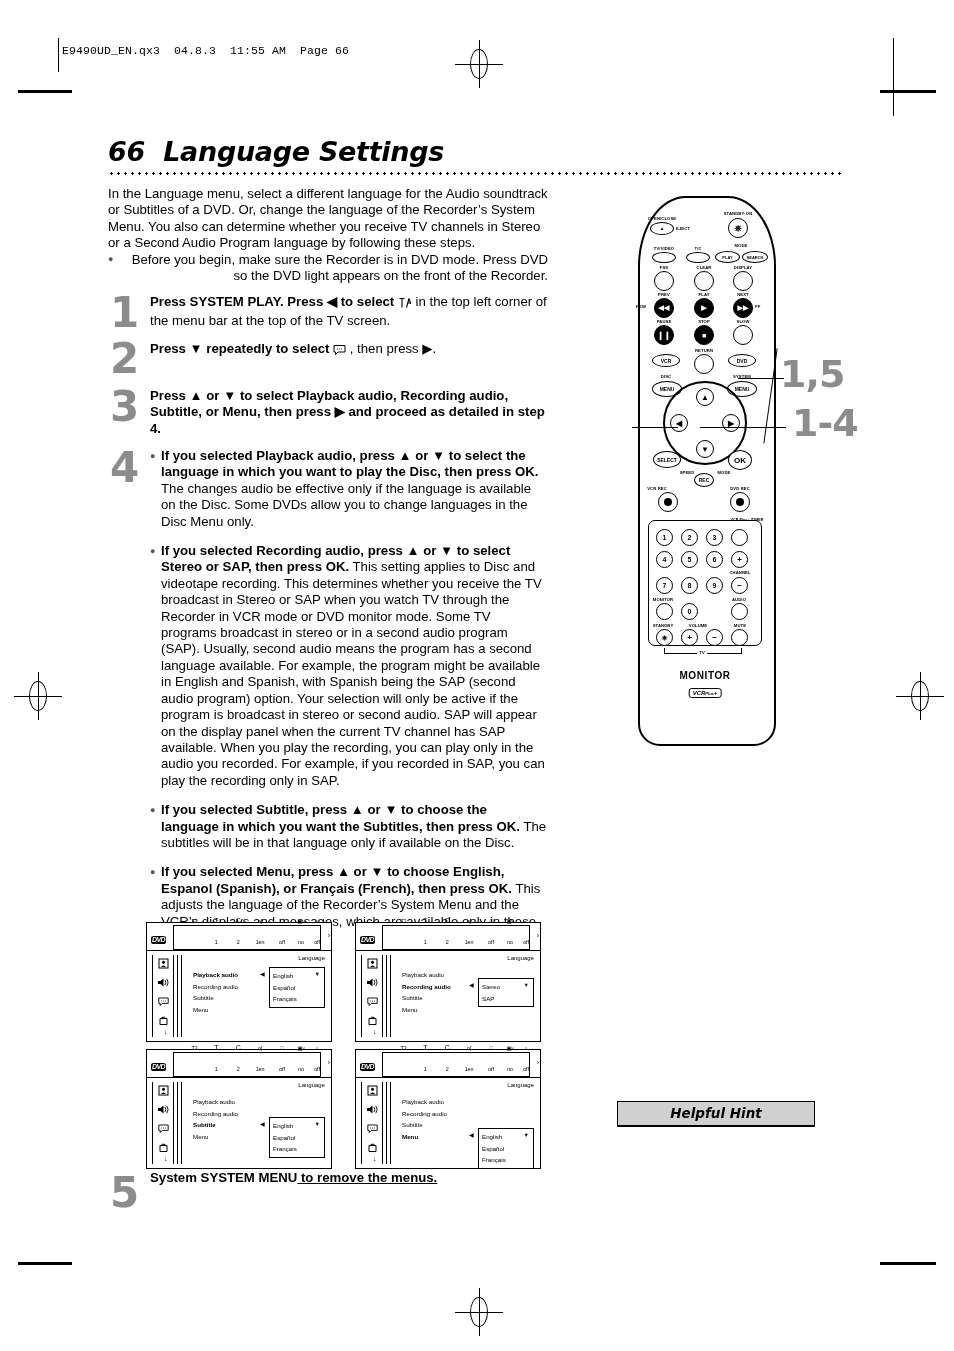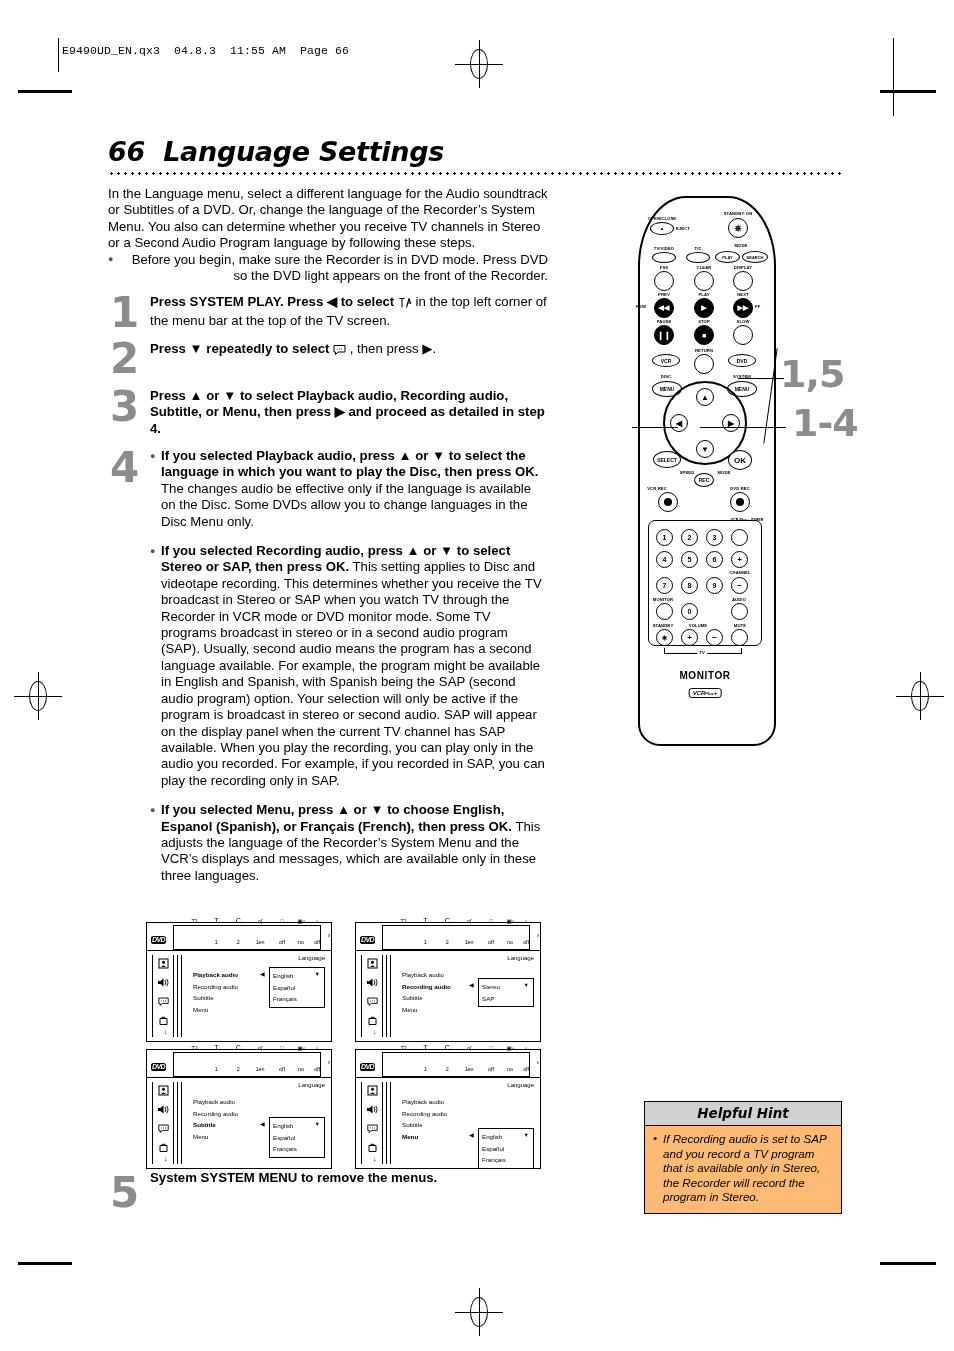--- a/index.html
+++ b/index.html
@@ -189,22 +189,22 @@
     position: absolute;
     font-family: "DejaVu Sans", sans-serif;
     font-weight: bold; font-size: 38px; color: #8c8c8c;
     line-height: 1; letter-spacing: -1px;
   }
   .leader { position: absolute; background: #000; height: 1.4px; }
   .leader.v { width: 1.4px; height: auto; }
 
   
   .hint {
-    position: absolute; left: 644px; top: 1101px; width: 196px;
-    border: 1.5px solid #000; background: #fdba74;
+    position: absolute; left: 617px; top: 1101px; width: 196px;
+    border: 1.5px solid #000; background: #84cc16;
   }
   .hint-head {
     background: #d0d0d0; border-bottom: 1.5px solid #000;
     text-align: center; font-style: italic; font-weight: bold;
     font-size: 13.5px; padding: 3px 0 4px;
     font-family: "DejaVu Sans", sans-serif;
   }
   .hint-body {
     padding: 6px 8px 8px 8px;
     font-size: 11.6px; line-height: 14.6px; font-style: italic;
@@ -284,20 +284,23 @@
   <span style="font-weight:bold;">Press ▲ or ▼ to select Playback audio, Recording audio, Subtitle, or Menu, then press ▶ and proceed as detailed in step 4.</span>
 </div>
 
 <div class="stepnum" style="left:110px;top:447px;">4</div>
 <div class="steptext" style="top:448px;">
   <p class="para b-ind">
     <span style="font-weight:bold;">If you selected Playback audio, press ▲ or ▼ to select the language in which you want to play the Disc, then press OK.</span><span> The changes audio be effective only if the language is available on the Disc. Some DVDs allow you to change languages in the Disc Menu only.</span>
   </p>
   <p class="para b-ind">
     <span style="font-weight:bold;">If you selected Recording audio, press ▲ or ▼ to select Stereo or SAP, then press OK.</span><span> This setting applies to Disc and videotape recording. This determines whether you receive the TV broadcast in Stereo or SAP when you watch TV through the Recorder in VCR mode or DVD monitor mode. Some TV programs broadcast in stereo or in a second audio program (SAP). Usually, second audio means the program has a second language available. For example, the program might be available in English and Spanish, with Spanish being the SAP (second audio program) option. Your selection will only be active if the program is broadcast in stereo or second audio. SAP will appear on the display panel when the current TV channel has SAP available. When you play the recording, you can play only in the audio you recorded. For example, if you recorded in SAP, you can play the recording only in SAP.</span>
+  </p>
+  <p class="para b-ind">
+    <span style="font-weight:bold;">If you selected Subtitle, press ▲ or ▼ to choose the language in which you want the Subtitles, then press OK.</span><span> The subtitles will be in that language only if available on the Disc.</span>
   </p>
   <p class="para b-ind">
     <span style="font-weight:bold;">If you selected Menu, press ▲ or ▼ to choose English, Espanol (Spanish), or Français (French), then press OK.</span><span> This adjusts the language of the Recorder’s System Menu and the VCR’s displays and messages, which are available only in these three languages.</span>
   </p>
 </div>
 
 <div class="screens">
 
   <div class="screen" style="left:0px;top:0px;">
     <div class="scr-topbar">
@@ -579,21 +582,21 @@
         <div class="dd-item">Français</div>
         <span class="dd-caret">▼</span>
       </div>
     </div>
   </div>
 
 </div>
 
 <div class="stepnum" style="left:110px;top:1172px;">5</div>
 <div class="steptext" style="top:1170px;">
-  <span style="font-weight:bold;">System SYSTEM MENU</span><span style="font-weight:bold;"> to remove the menus.</span>
+  <span style="font-weight:bold;">System SYSTEM MENU</span><span style="font-weight:bold;text-decoration:underline;"> to remove the menus.</span>
 </div>
 
 <div class="remote-wrap">
   <div class="remote-body"></div>
 
   <span class="rlabel" style="left:32px;top:20px;">OPEN/CLOSE</span>
   <div class="rbtn" style="left:20px;top:26px;width:24px;height:13px;border-radius:50%;">▲</div>
   <span class="rlabel left" style="left:46px;top:30px;">EJECT</span>
   <span class="rlabel" style="left:108px;top:15px;">STANDBY·ON</span>
   <div class="rbtn" style="left:98px;top:22px;width:20px;height:20px;font-size:9px;">⎈</div>
@@ -739,16 +742,13 @@
 
 <div class="callout" style="left:780px;top:355px;">1,5</div>
 <div class="callout" style="left:780px;top:404px;margin-left:12px;">1-4</div>
 <div class="leader" style="left:738px;top:378px;width:46px;"></div>
 <div class="leader" style="left:700px;top:427px;width:86px;"></div>
 <div class="leader" style="left:632px;top:427px;width:46px;"></div>
 <div class="leader v" style="left:770px;top:348px;width:1.4px;height:96px;transform:rotate(8deg);"></div>
 
 <div class="hint">
   <div class="hint-head">Helpful Hint</div>
-  <div class="hint-body">
-    <div class="li">If Recording audio is set to SAP and you record a TV program that is available only in Stereo, the Recorder will record the program in Stereo.</div>
-  </div>
 </div>
 
 </body></html>

